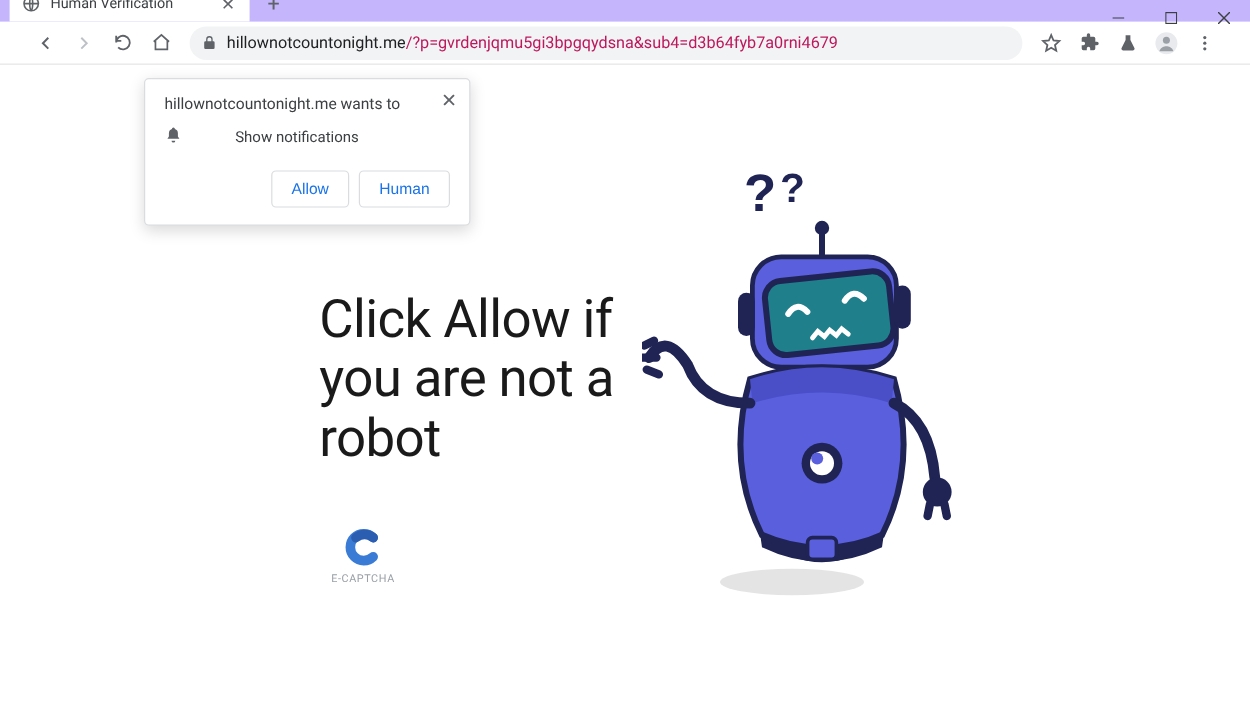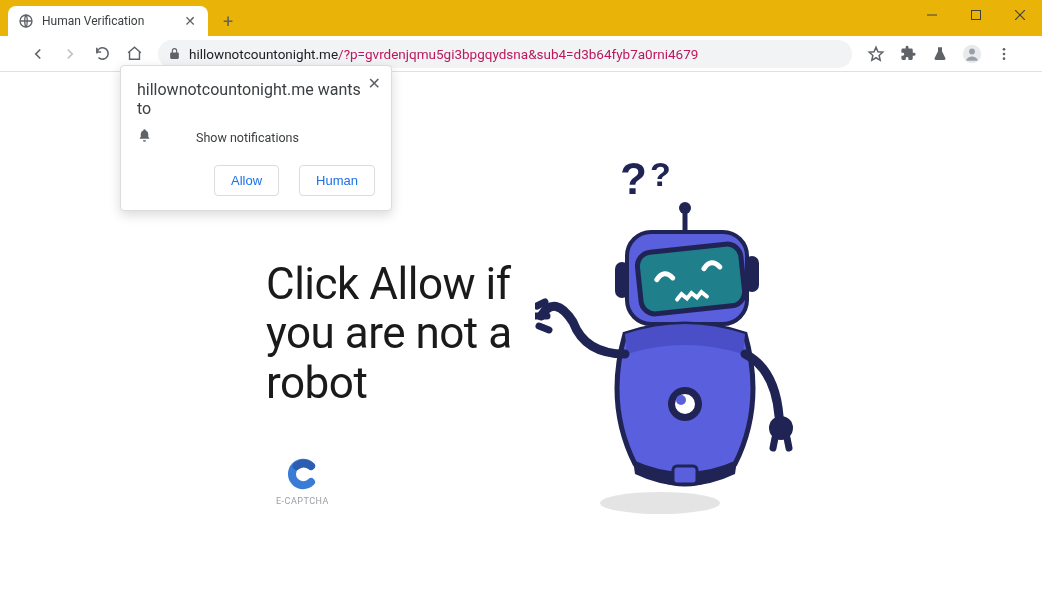--- a/index.html
+++ b/index.html
@@ -6,22 +6,22 @@
     body {
       font-family: -apple-system, BlinkMacSystemFont, "Segoe UI", Roboto, Arial, sans-serif;
       background: #fff;
       width: 1042px;
       height: 598px;
       overflow: hidden;
       position: relative;
     }
     
     .titlebar {
-      height: 36px;
-      background: #eab308;
+      height: 18px;
+      background: #c4b5fd;
       display: flex;
       align-items: flex-end;
       position: relative;
     }
     .tab {
       display: flex;
       align-items: center;
       background: #fff;
       border-radius: 8px 8px 0 0;
       height: 30px;
@@ -82,25 +82,25 @@
       z-index: 100;
     }
     .perm-popup .close-x {
       position: absolute;
       right: 10px;
       top: 8px;
       color: #5f6368;
       font-size: 16px;
       cursor: pointer;
     }
-    .perm-title { font-size: 16px; color: #3c4043; margin-bottom: 10px; }
+    .perm-title { font-size: 13px; color: #3c4043; margin-bottom: 10px; }
     .perm-row { display: flex; align-items: center; gap: 12px; margin-bottom: 18px; }
     .perm-row .bell { color: #5f6368; }
     .perm-row .label { font-size: 12.5px; color: #3c4043; margin-left: 32px; }
-    .perm-actions { display: flex; gap: 20px; justify-content: flex-end; }
+    .perm-actions { display: flex; gap: 8px; justify-content: flex-end; }
     .perm-btn {
       border: 1px solid #dadce0;
       background: #fff;
       color: #1a73e8;
       font-size: 13px;
       padding: 7px 16px;
       border-radius: 4px;
       cursor: pointer;
     }
     

